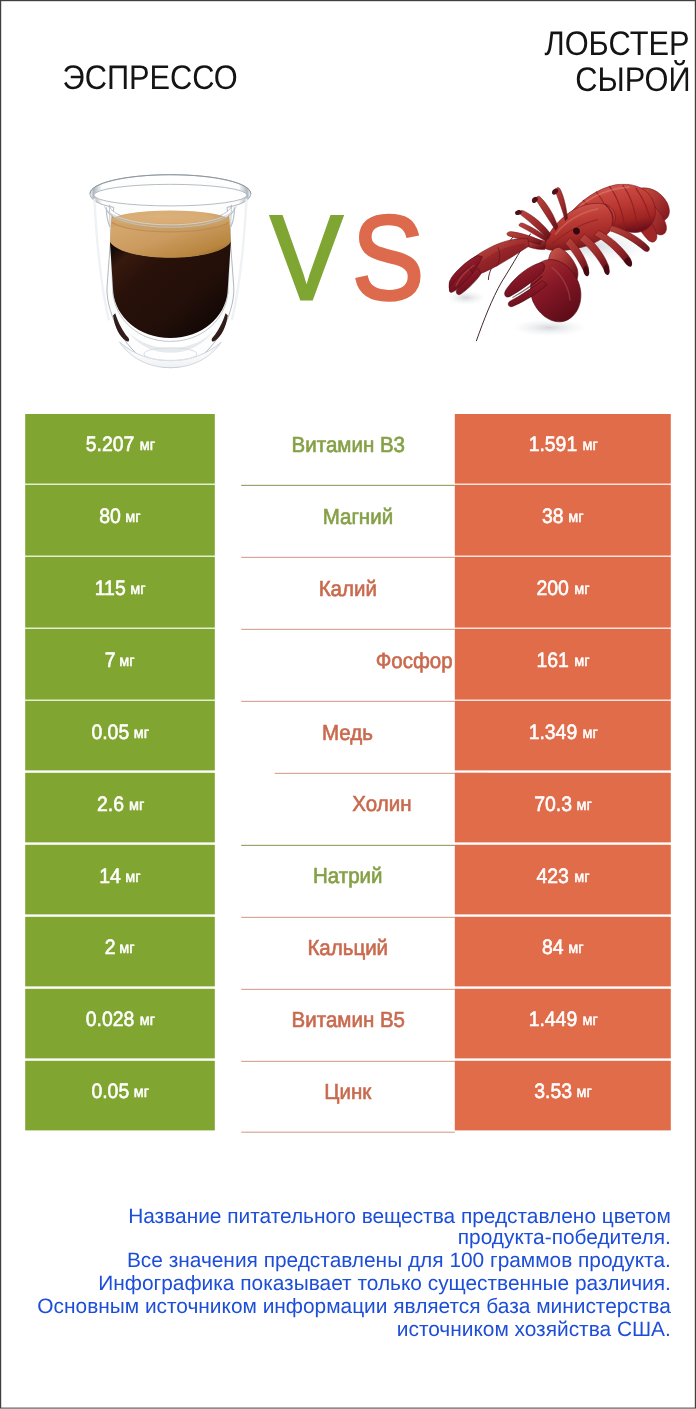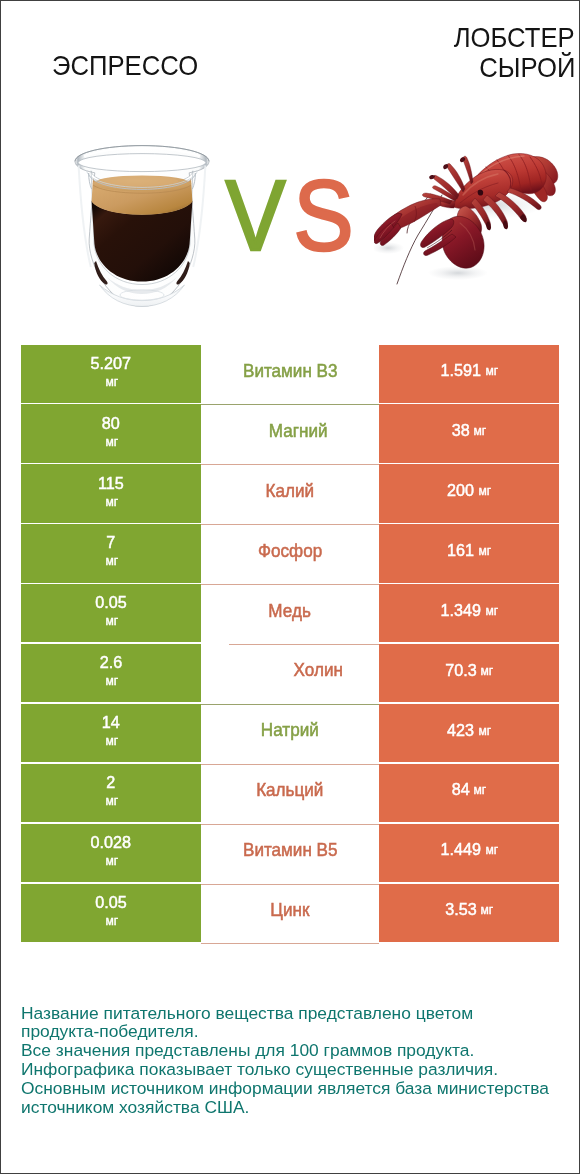--- a/index.html
+++ b/index.html
@@ -19,33 +19,33 @@
   .lob-wrap{position:absolute;left:373px;top:40px;width:187px;height:136px;}
   .vs{position:absolute;left:209px;top:52px;width:160px;text-align:center;font-size:100px;line-height:100px;font-weight:400;letter-spacing:1px;-webkit-text-stroke:2.6px currentColor;}
   .vs .v{color:#7FA532;}
   .vs span{display:inline-block;transform:scaleX(0.9);}
   .vs .s{color:#DD6A4C;}
 
   
   .tbl{position:absolute;left:20px;top:343.6px;width:538px;}
   .row{position:relative;height:59.9px;}
   .cell{position:absolute;top:0;height:58.3px;display:flex;align-items:center;justify-content:center;box-sizing:border-box;}
-  .c-left{left:0;width:180px;color:#ffffff;flex-direction:column;}
+  .c-left{left:0;width:158px;color:#ffffff;}
   .c-mid{left:180px;width:178px;height:59.9px;}
   .c-right{left:358px;width:180px;color:#ffffff;}
   .row .c-left{background:#80A631;}
   .row .c-right{background:#E06C49;}
   .val{font-size:17.4px;font-weight:400;letter-spacing:0;white-space:nowrap;position:relative;top:-3px;display:inline-block;transform:scaleX(0.93);-webkit-text-stroke:0.5px currentColor;}
   .u{font-size:13px;font-weight:400;margin-left:2.5px;position:relative;top:-3px;display:inline-block;transform:scaleX(0.93);-webkit-text-stroke:0.45px currentColor;}
   .lbl{font-size:18.2px;font-weight:400;letter-spacing:0;white-space:nowrap;position:relative;top:-3.5px;display:inline-block;transform:scaleX(0.94);-webkit-text-stroke:0.52px currentColor;}
   .lbl.win-green{color:#85A046;}
   .lbl.win-orange{color:#C96A4E;}
 
   
-  .footer{position:absolute;left:20px;top:1002.5px;width:538px;text-align:left;font-size:17.4px;line-height:18.85px;color:#0f766e;}
+  .footer{position:absolute;left:20px;top:1002.5px;width:538px;text-align:right;font-size:17.4px;line-height:18.85px;color:#1d4ed8;}
   .footer div{display:block;}
   .footer span{display:inline-block;transform:scaleX(1);}
 </style>
 </head>
 <body>
 
 <div class="page">
 
   <div class="header">
     <div class="title title-left"><span>ЭСПРЕССО</span></div>
@@ -314,21 +314,21 @@
         <div class="cell c-right">
           <span class="val">200</span>
           <span class="u">мг</span>
         </div>
       </div>
       <div class="row">
         <div class="cell c-left">
           <span class="val">7</span>
           <span class="u">мг</span>
         </div>
-        <div class="cell c-mid" style="border-top: 1px solid rgb(216, 167, 149);">
+        <div class="cell c-mid" style="border-top: 1px solid rgb(216, 167, 149); justify-content: flex-end;">
           <span class="lbl win-orange">Фосфор</span>
         </div>
         <div class="cell c-right">
           <span class="val">161</span>
           <span class="u">мг</span>
         </div>
       </div>
       <div class="row">
         <div class="cell c-left">
           <span class="val">0.05</span>

